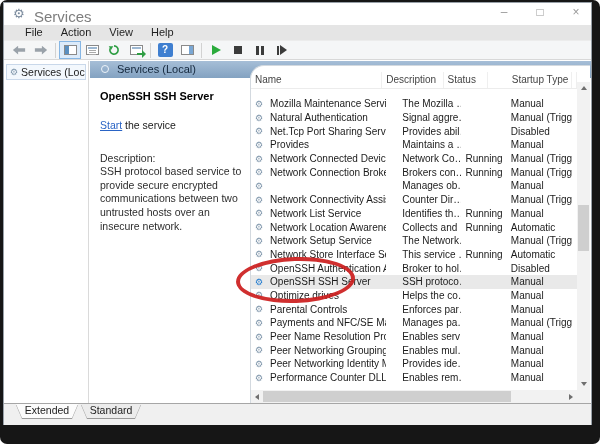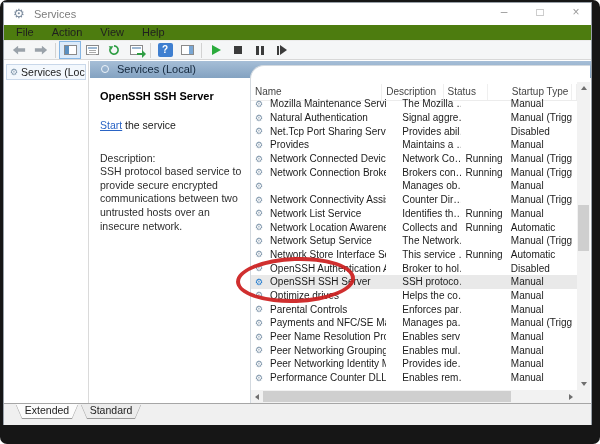--- a/index.html
+++ b/index.html
@@ -5,26 +5,26 @@
   * { margin:0; padding:0; box-sizing:border-box; }
   body { width:600px; height:444px; }
   .frame { position:relative; width:600px; height:444px; background:#161616; border-radius:7px;
            overflow:hidden; font-family:"Liberation Sans","DejaVu Sans",sans-serif; }
   .window { position:absolute; left:3px; top:2px; width:589px; height:423px;
             background:#fff; border:1px solid #98a0a8; }
 
   
   .titlebar { position:absolute; left:0; top:0; right:0; height:22px; background:#fff; }
   .title-icon { position:absolute; left:9px; top:3px; font-size:13px; color:#7b8b9d; }
-  .title-text { position:absolute; left:30px; top:5px; font-size:11px; color:#7d7d7d; }
+  .title-text { position:absolute; left:30px; top:5px; font-size:15px; color:#7d7d7d; }
   .win-controls { position:absolute; right:8px; top:2px; display:flex; gap:22px; color:#9a9a9a; font-size:12px; }
   .win-controls span { width:14px; text-align:center; cursor:default; }
 
   
-  .menubar { position:absolute; left:0; top:22px; right:0; height:15px; background:#4d7c0f; display:flex; padding-left:3px; }
+  .menubar { position:absolute; left:0; top:22px; right:0; height:15px; background:#e5e5e5; display:flex; padding-left:12px; }
   .menubar span { font-size:11px; color:#1f1f1f; padding:1px 9px; }
 
   
   .toolbar { position:absolute; left:0; top:37px; right:0; height:20px; background:#f5f6f7;
              border-top:1px solid #ececec; border-bottom:1px solid #d8d8d8;
              display:flex; align-items:center; padding-left:4px; }
   .tbtn { width:22px; height:18px; display:flex; align-items:center; justify-content:center; position:relative; }
   .tbtn.sel { background:#dcebfa; border:1px solid #86b6e4; }
   .tsep { width:1px; height:15px; background:#d2d2d2; margin:0 3px; }
   .arrow-svg { width:14px; height:12px; }
@@ -58,21 +58,21 @@
   .descpane { position:absolute; left:0; top:17px; width:160px; bottom:0; padding:12px 8px 0 10px; background:#fff; }
   .svc-title { font-size:11px; font-weight:bold; color:#000; }
   .svc-action { margin-top:17px; font-size:10.5px; color:#1a1a1a; }
   .svc-action .link { color:#2a64c5; text-decoration:underline; cursor:pointer; }
   .desc-head { margin-top:21px; font-size:10.5px; color:#2e2e2e; }
   .desc-text { margin-top:1px; font-size:10.5px; line-height:1.3; color:#2e2e2e; }
 
   
   .sheet { position:absolute; left:160px; top:4px; right:1px; bottom:0; background:#fff;
            border-top-left-radius:14px; border-left:1px solid #d3d9df; border-top:1px solid #d3d9df; }
-  .listhead { position:absolute; left:0; right:13px; top:18px; height:17px; display:flex;
+  .listhead { position:absolute; left:0; right:13px; top:6px; height:17px; display:flex;
               border-bottom:1px solid #ececec; }
   .listhead span { font-size:10px; color:#454545; padding:2px 0 0 4px; border-right:1px solid #efefef;
                    white-space:nowrap; overflow:hidden; }
   .col-name { width:137px; } .col-desc { width:64px; } .col-status { width:46px; }
   .col-start { width:67px;margin-left:20px; } .col-logon { flex:1; }
   .rows { position:absolute; left:0; right:13px; top:31px; bottom:13px; overflow:hidden; }
   .svc-row { display:flex; height:13.7px; align-items:center; font-size:10px; color:#1b1b1b; }
   .svc-row.selected { background:#e9e9e9; }
   .svc-row span { white-space:nowrap; overflow:hidden; padding-left:4px; }
   .c-name { width:137px; display:flex; align-items:center; gap:3px; }

